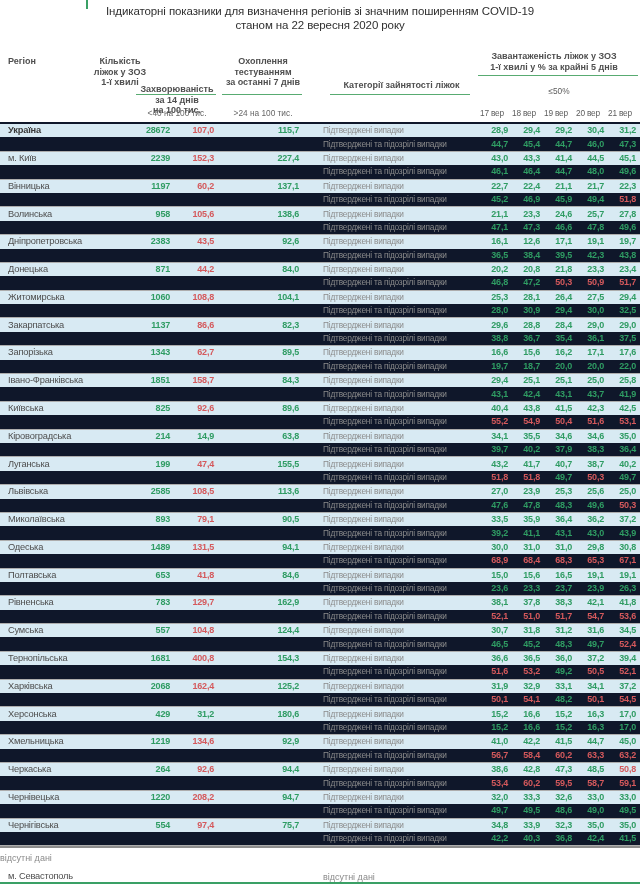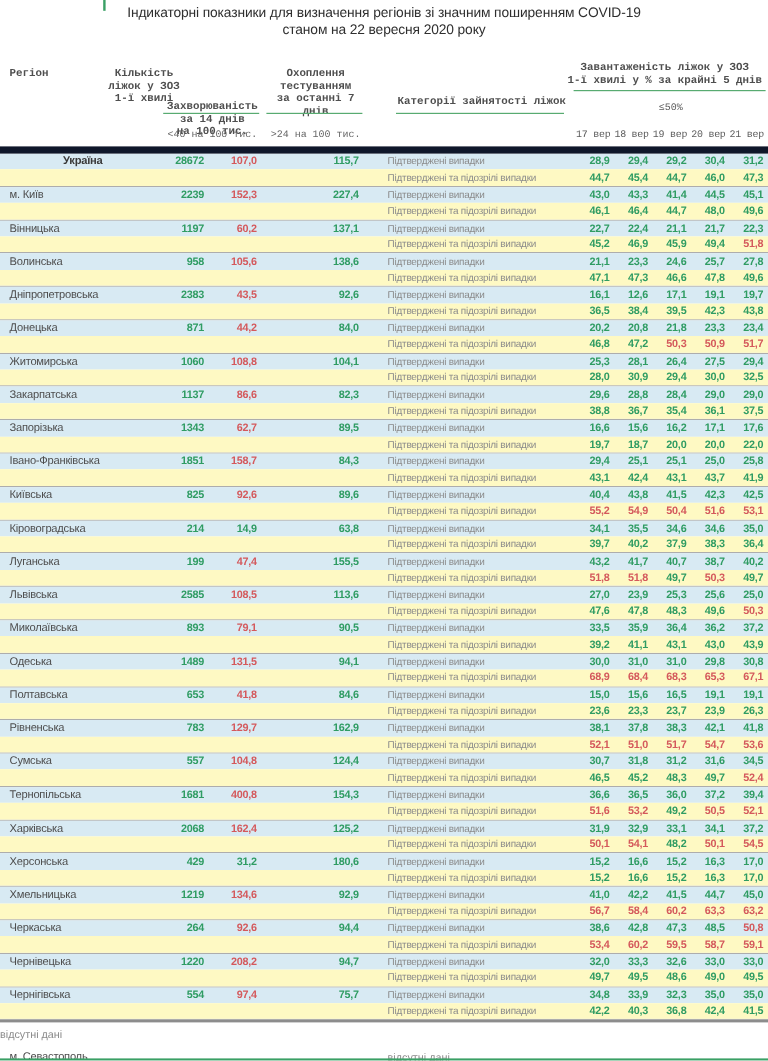--- a/index.html
+++ b/index.html
@@ -3,21 +3,21 @@
 <meta charset="utf-8">
 <style>
   html,body{margin:0;padding:0;background:#fff;}
   .page{position:relative;width:640px;height:884px;background:#fff;overflow:hidden;
         font-family:"Liberation Sans",sans-serif;}
   
   .title-block{position:relative;height:38px;padding-top:4px;text-align:center;}
   .title-line{font-size:11.5px;font-weight:normal;color:#2f2f2f;line-height:14px;letter-spacing:-0.1px;}
   .green-tick{position:absolute;left:86px;top:0;width:2px;height:9px;background:#3aa065;}
   
-  .thead{position:relative;height:80px;border-bottom:6px solid #0f172a;font-family:Liberation Mono, monospace;}
+  .thead{position:relative;height:80px;border-bottom:2px solid #0f172a;}
   .h{position:absolute;font-size:9px;font-weight:bold;color:#4f4f4f;line-height:10.5px;
      white-space:pre-line;text-align:center;}
   .h-region{left:8px;top:14px;text-align:left;}
   .h-beds{left:78px;width:84px;top:14px;}
   .h-incidence{left:134px;width:86px;top:14px;margin-top:28px;}
   .h-testing{left:220px;width:86px;top:14px;}
   .h-categories{left:323px;width:157px;top:38px;}
   .h-load{left:470px;width:168px;top:9px;}
   .ul{position:absolute;height:1px;background:#58ab71;}
   .ul-incidence{left:136px;width:80px;top:52px;}
@@ -29,24 +29,24 @@
   .h-th-incidence{left:134px;width:86px;top:66px;}
   .h-th-testing{left:220px;width:86px;top:66px;}
   .dates{position:absolute;left:480px;top:66px;width:160px;display:grid;
          grid-template-columns:repeat(5,32px);}
   .date-cell{font-size:8.3px;color:#5c5c5c;text-align:left;letter-spacing:-0.2px;}
   
   .block{border-bottom:1px solid #adadad;}
   .row{display:grid;grid-template-columns:130px 42px 44px 85px 22px 157px 32px 32px 32px 32px 32px;
        height:13.4px;align-items:center;}
   .blue{background:#d8eaf3;}
-  .white{background:#fef9c3;}
+  .white{background:#0f172a;}
   .cell{font-size:9px;line-height:9px;overflow:hidden;white-space:nowrap;}
   .region{padding-left:8px;color:#4e4e4e;font-size:9.3px;letter-spacing:-0.2px;}
-  .bold{font-weight:bold;color:#3a3a3a;text-align:center;}
+  .bold{font-weight:bold;color:#3a3a3a;}
   .num{text-align:right;font-weight:bold;letter-spacing:-0.2px;padding-right:2px;}
   .val{padding-right:4px;}
   .g{color:#2f9c63;}
   .r{color:#d4595c;}
   .label{color:#8b8b8b;font-size:8.3px;letter-spacing:-0.2px;}
   
   .nodata{border-top:2px solid #8c8c8c;}
   .ndrow{display:grid;grid-template-columns:323px 317px;height:19px;align-items:center;}
   .ndrow .region{font-size:9.3px;}
   .ndlabel{font-size:9px;color:#8b8b8b;}

